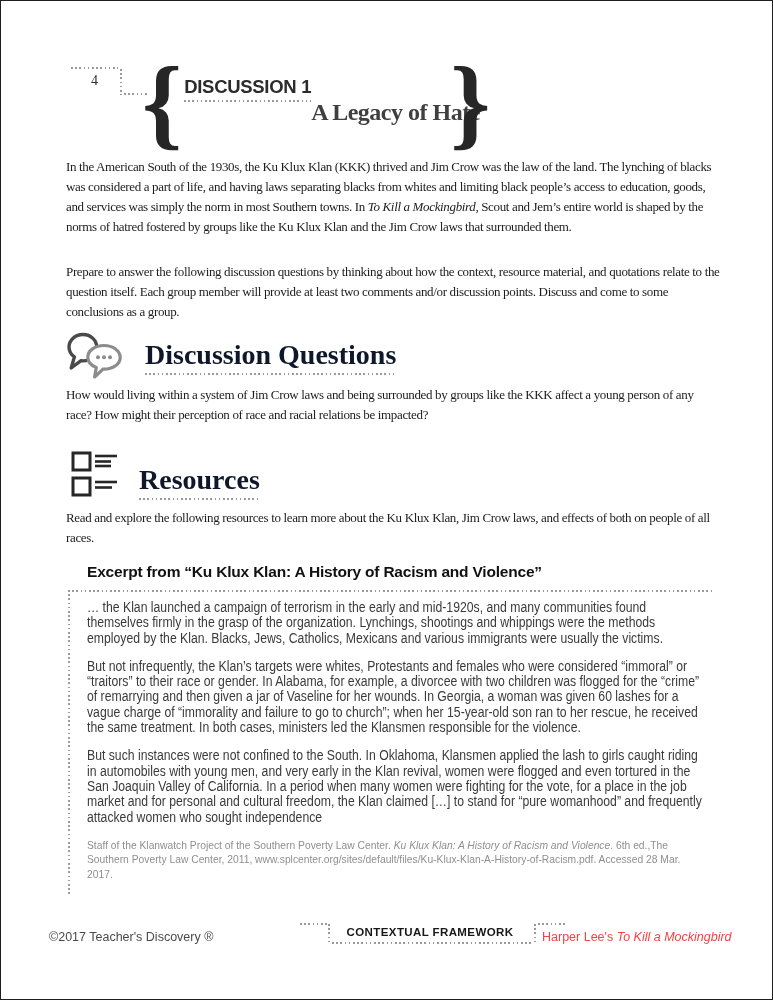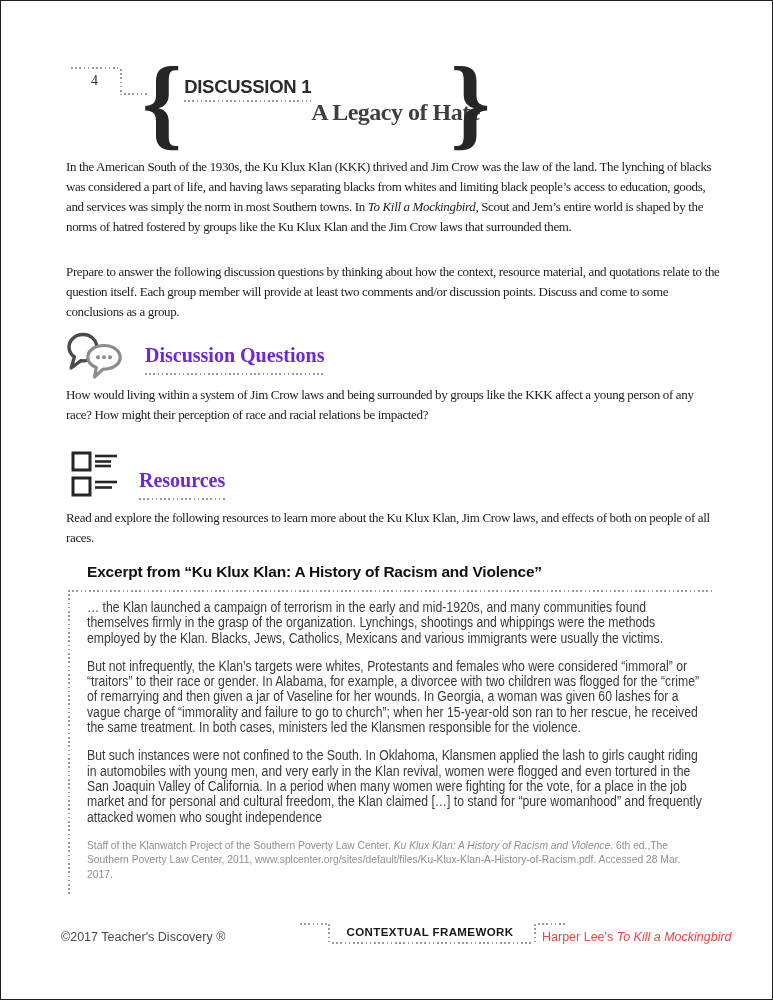--- a/index.html
+++ b/index.html
@@ -40,38 +40,38 @@
   .mid-bottom{width:100%;margin-top:4px;}
 
   
   .body-text{position:absolute;left:65px;width:655px;
     font-family:"Liberation Serif",serif;font-size:13px;line-height:20px;
     letter-spacing:-0.35px;color:#1c1c1c;}
   .it{font-style:italic;}
 
   
   .section-head{position:absolute;display:flex;align-items:flex-start;}
-  .sec-heading{font-family:"Liberation Serif",serif;font-weight:700;font-size:20px;line-height:26px;
-    color:#6d28d9;width:fit-content;}
+  .sec-heading{font-family:"Liberation Serif",serif;font-weight:700;font-size:28px;line-height:26px;
+    color:#0f172a;width:fit-content;}
   .sec-dots{margin-top:5px;}
 
   
   .excerpt-title{position:absolute;left:86px;top:562px;
     font-family:"Liberation Sans",sans-serif;font-weight:700;font-size:15.5px;color:#111;
     letter-spacing:-0.2px;}
   .ex-topline{left:67px;top:589px;width:646px;}
   .ex-leftline{left:67px;top:589px;height:305px;}
   .excerpt-body{position:absolute;left:86px;top:599px;width:710px;
     transform:scaleX(0.873);transform-origin:0 0;
     font-family:"Liberation Sans",sans-serif;font-size:14px;line-height:15.3px;color:#3a3a3a;}
   .excerpt-body p{margin:0 0 13px 0;}
   .citation{font-size:11.8px;line-height:14.6px;color:#8f8f8f;margin-top:5px;width:700px;}
 
   
-  .footer-copy{position:absolute;left:60px;top:929px;
+  .footer-copy{position:absolute;left:48px;top:929px;
     font-family:"Liberation Sans",sans-serif;font-size:12.5px;color:#4a4a4a;}
   .f-h1{left:299px;top:922px;width:27px;}
   .f-v1{left:327px;top:923px;height:21px;}
   .f-leader{left:331px;top:941px;width:201px;}
   .f-label{position:absolute;left:330px;top:925px;width:198px;text-align:center;
     font-family:"Liberation Sans",sans-serif;font-weight:700;font-size:11.5px;
     letter-spacing:0.4px;color:#171717;}
   .f-v2{left:533px;top:923px;height:21px;}
   .f-h2{left:537px;top:922px;width:27px;}
   .footer-right{position:absolute;left:541px;top:929px;

